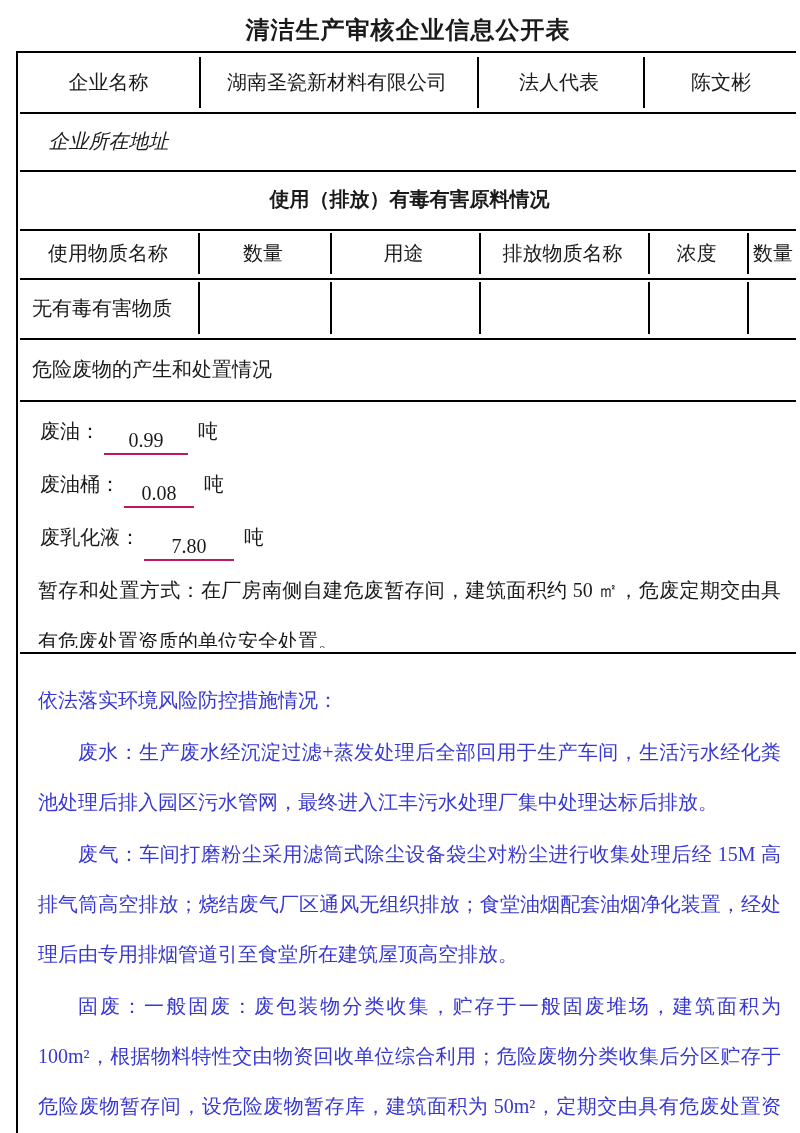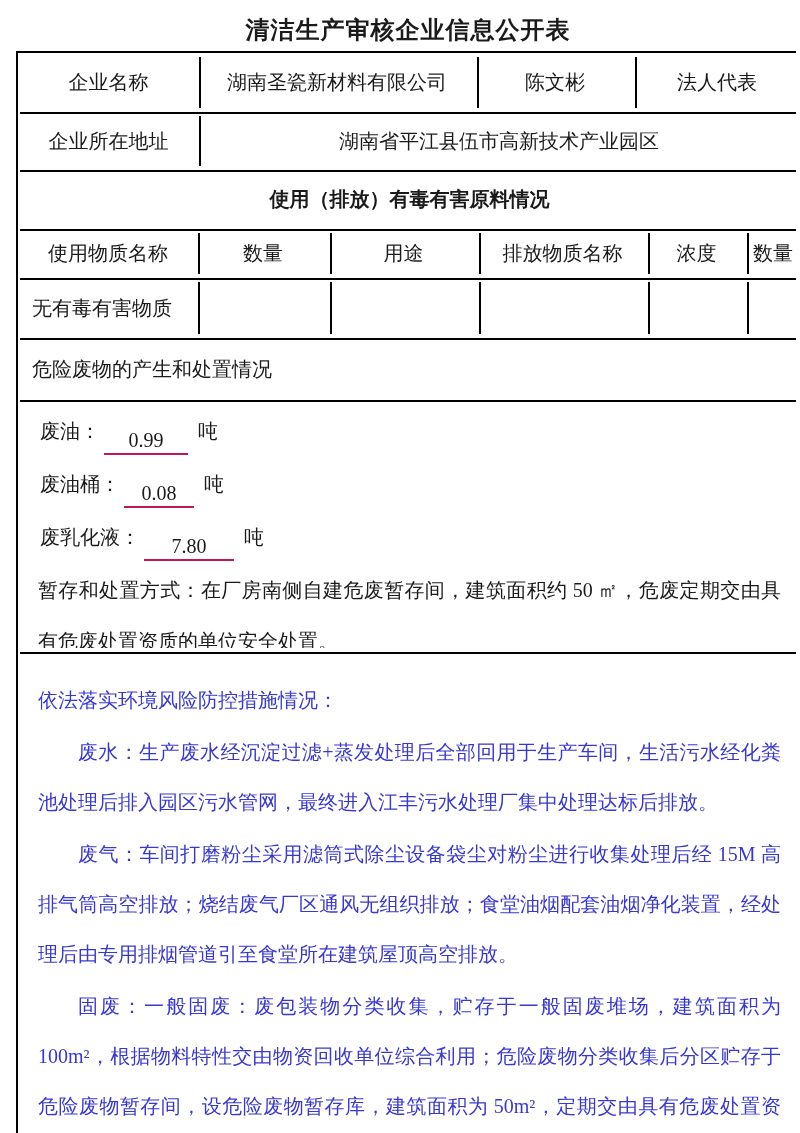--- a/index.html
+++ b/index.html
@@ -40,21 +40,21 @@
     display: flex;
     align-items: center;
     justify-content: center;
     font-size: 20px;
     text-align: center;
     overflow: hidden;
   }
   .td:first-child { border-left: none; }
   .td.left { justify-content: flex-start; text-align: left; padding-left: 10px; }
   .r1 { height: 55px; font-family: Liberation Serif, serif; }
-  .r2 { height: 56px; }
+  .r2 { height: 56px; font-style: italic; }
   .r3 { height: 57px; font-weight: bold; }
   .r4 { height: 47px; }
   .r5 { height: 58px; }
   .r6 { height: 60px; }
   .r7 { height: 250px; }
   .r8 { height: 505px; }
   .block {
     display: block;
     width: 100%;
     text-align: left;
@@ -83,27 +83,26 @@
 
 <div class="page">
 
   <div class="doc-title">清洁生产审核企业信息公开表</div>
 
   <div class="form-table">
 
     <div class="tr r1">
       <div class="td" style="width:173px">企业名称</div>
       <div class="td" style="width:274px">湖南圣瓷新材料有限公司</div>
+      <div class="td" style="width:162px">法人代表</div>
       <div class="td" style="flex:1">陈文彬</div>
-      <div class="td" style="width:162px">法人代表</div>
     </div>
 
     <div class="tr r2">
       <div class="td" style="width:173px">企业所在地址</div>
-      <div class="td" style="flex:1">湖南省平江县伍市高新技术产业园区</div>
     </div>
 
     <div class="tr r3">
       <div class="td" style="flex:1">使用（排放）有毒有害原料情况</div>
     </div>
 
     <div class="tr r4">
       <div class="td" style="width:172px">使用物质名称</div>
       <div class="td" style="width:128px">数量</div>
       <div class="td" style="width:145px">用途</div>

